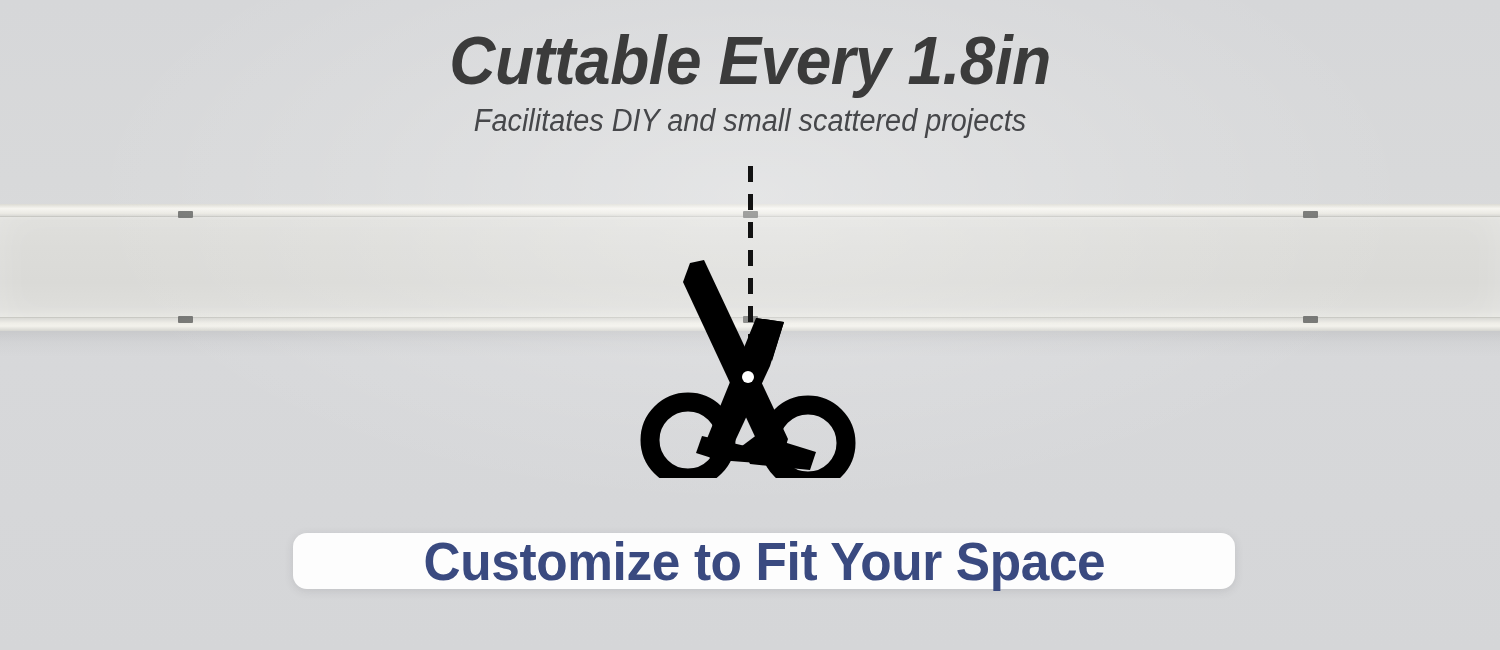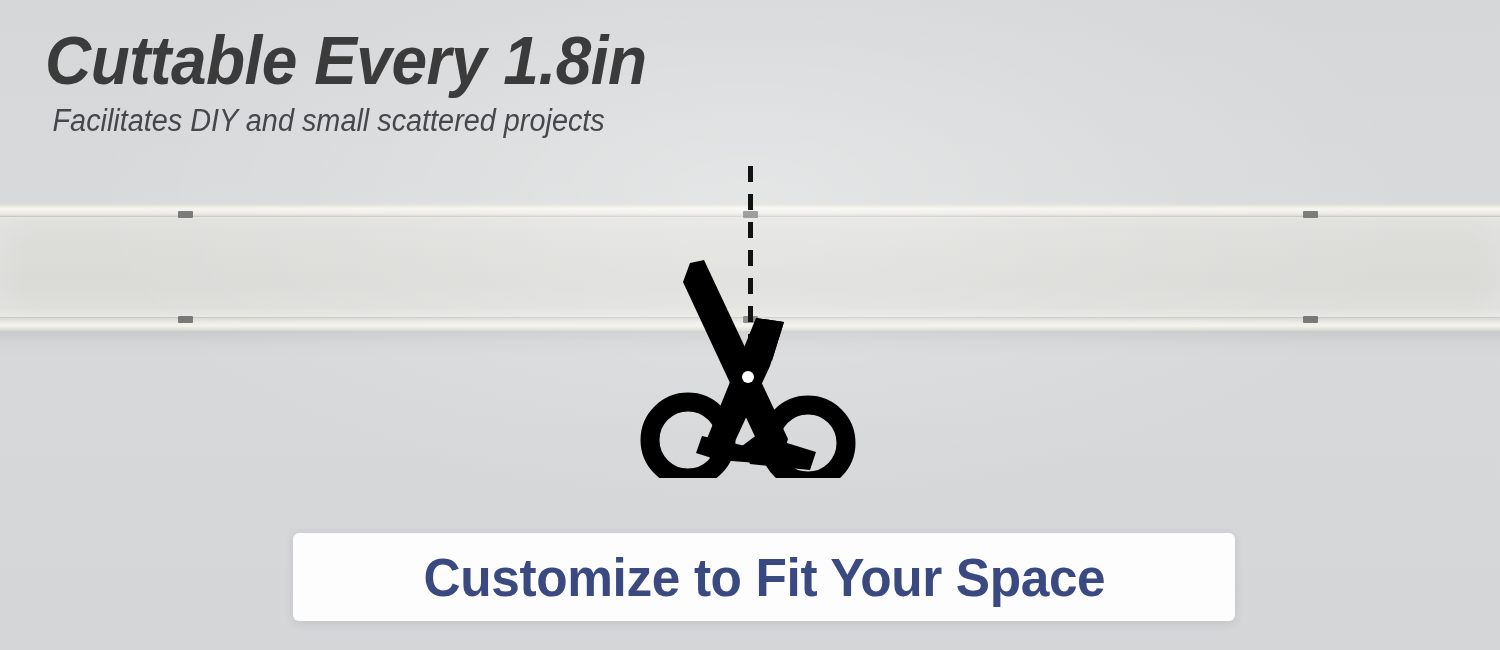--- a/index.html
+++ b/index.html
@@ -36,21 +36,21 @@
                 rgba(255,255,255,0) 75%);
     pointer-events: none;
   }
 
   
   .headline-block {
     position: absolute;
     left: 0;
     top: 26px;
     width: 1500px;
-    text-align: left;
+    text-align: center;
   }
 
   .headline {
     font-family: "Liberation Sans Narrow", "Liberation Sans", sans-serif;
     font-size: 68px;
     font-weight: 700;
     font-style: italic;
     letter-spacing: -0.5px;
     color: #3b3b3b;
     line-height: 1.0;
@@ -187,23 +187,23 @@
     height: 222px;
   }
   .scissors svg { display: block; width: 100%; height: 100%; }
 
   
   .banner {
     position: absolute;
     left: 293px;
     top: 533px;
     width: 942px;
-    height: 88px;
+    height: 56px;
     background: #fdfdfd;
-    border-radius: 6px;
+    border-radius: 14px;
     box-shadow: 0 2px 9px rgba(90,90,95,0.16);
     display: flex;
     align-items: center;
     justify-content: center;
   }
 
   .banner-text {
     font-family: "Liberation Sans Narrow", "Liberation Sans", sans-serif;
     font-size: 53px;
     font-weight: 700;

